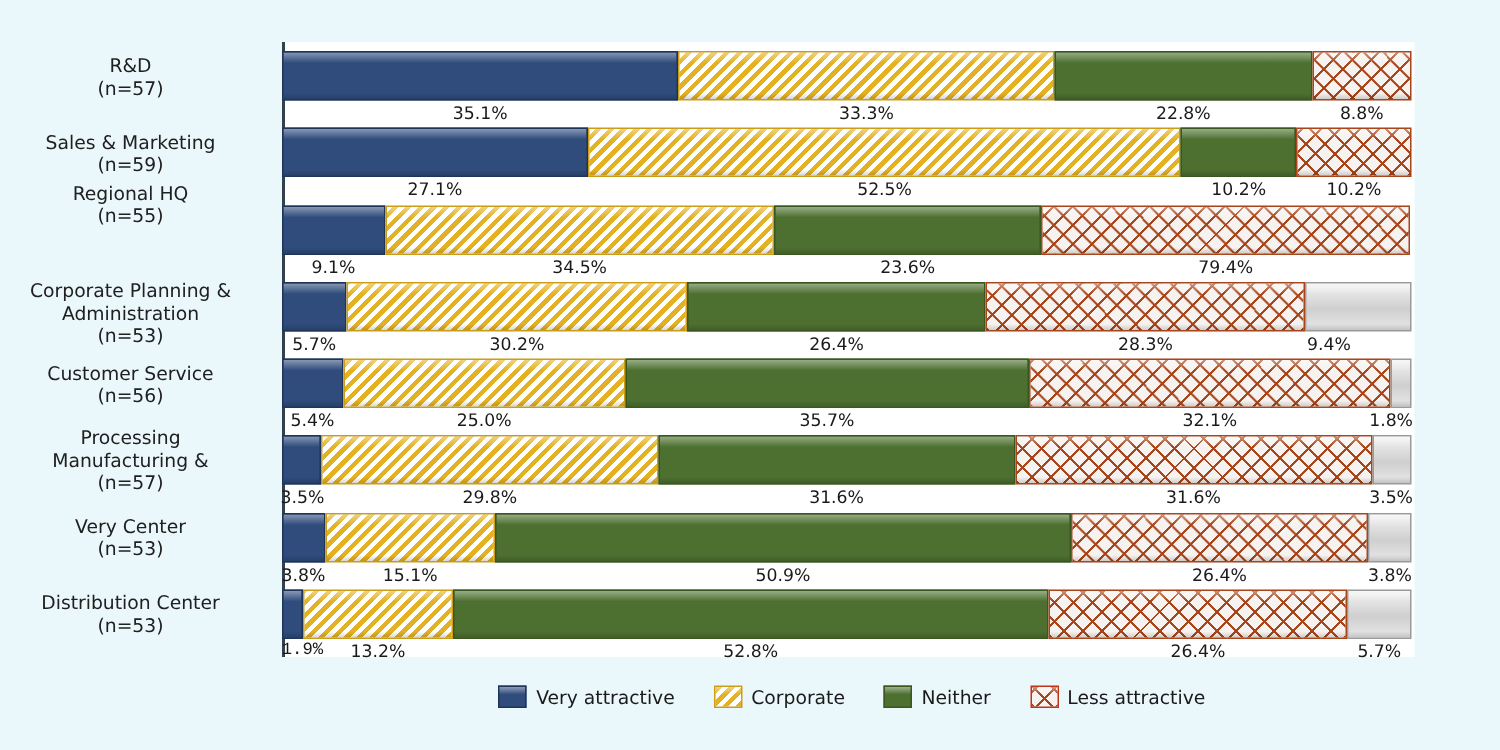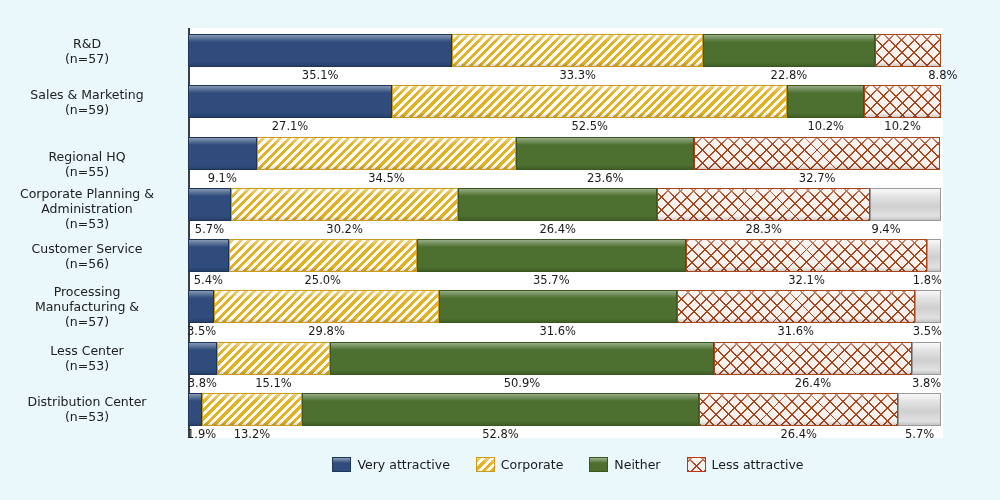--- a/index.html
+++ b/index.html
@@ -92,25 +92,25 @@
   .sw3{ border:1px solid #c0341a !important; }
 </style>
 </head>
 <body>
 
 <div id="chart-root">
   <div class="plot-area"></div>
   <div class="cat-labels">
       <div class="cat-label" style="top: 7.5px;"><div>R&amp;D</div><div>(n=57)</div></div>
       <div class="cat-label" style="top: 58.75px;"><div>Sales &amp; Marketing</div><div>(n=59)</div></div>
-      <div class="cat-label" style="top: 121px;"><div>Regional HQ</div><div>(n=55)</div></div>
+      <div class="cat-label" style="top: 93px;"><div>Regional HQ</div><div>(n=55)</div></div>
       <div class="cat-label" style="top: 158px;"><div>Corporate Planning &amp;</div><div>Administration</div><div>(n=53)</div></div>
       <div class="cat-label" style="top: 212.5px;"><div>Customer Service</div><div>(n=56)</div></div>
       <div class="cat-label" style="top: 256.25px;"><div>Processing</div><div>Manufacturing &amp;</div><div>(n=57)</div></div>
-      <div class="cat-label" style="top: 315px;"><div>Less Center</div><div>(n=53)</div></div>
+      <div class="cat-label" style="top: 315px;"><div>Very Center</div><div>(n=53)</div></div>
       <div class="cat-label" style="top: 366.25px;"><div>Distribution Center</div><div>(n=53)</div></div>
     </div>
   <div class="rows">
       <div class="row" style="top: 0px; height: 51.25px;">
         <div class="bar" style="top: 6px;">
           <div class="seg s0" style="width: 264.303px;">
             <span class="bevel"></span>
             <span class="bevel-b"></span>
           </div>
           <div class="seg s1" style="width: 250.749px;">
@@ -123,21 +123,21 @@
           </div>
           <div class="seg s3" style="width: 66.264px;">
             <span class="bevel"></span>
             <span class="bevel-b"></span>
           </div>
         </div>
         <div class="lbl-row" style="top: 40px;">
           <div class="dlabel" style="left: 132.151px;">35.1%</div>
           <div class="dlabel" style="left: 389.678px;">33.3%</div>
           <div class="dlabel" style="left: 600.894px;">22.8%</div>
-          <div class="dlabel" style="left: 719.868px; margin-left: 35px;">8.8%</div>
+          <div class="dlabel" style="left: 719.868px;">8.8%</div>
         </div>
       </div>
       <div class="row" style="top: 51.25px; height: 51.25px;">
         <div class="bar" style="top: 6px;">
           <div class="seg s0" style="width: 204.063px;">
             <span class="bevel"></span>
             <span class="bevel-b"></span>
           </div>
           <div class="seg s1" style="width: 395.325px;">
             <span class="bevel"></span>
@@ -175,21 +175,21 @@
           </div>
           <div class="seg s3" style="width: 246.231px;">
             <span class="bevel"></span>
             <span class="bevel-b"></span>
           </div>
         </div>
         <div class="lbl-row" style="top: 40px;">
           <div class="dlabel" style="left: 34.2615px;">9.1%</div>
           <div class="dlabel" style="left: 198.415px;">34.5%</div>
           <div class="dlabel" style="left: 417.162px;">23.6%</div>
-          <div class="dlabel" style="left: 629.131px;">32.7%</div>
+          <div class="dlabel" style="left: 629.131px;">79.4%</div>
         </div>
       </div>
       <div class="row" style="top: 153.75px; height: 51.25px;">
         <div class="bar" style="top: 6px;">
           <div class="seg s0" style="width: 42.921px;">
             <span class="bevel"></span>
             <span class="bevel-b"></span>
           </div>
           <div class="seg s1" style="width: 227.406px;">
             <span class="bevel"></span>
@@ -326,21 +326,21 @@
           <div class="seg s3" style="width: 198.792px;">
             <span class="bevel"></span>
             <span class="bevel-b"></span>
           </div>
           <div class="seg s4" style="width: 42.921px;">
             <span class="bevel"></span>
             <span class="bevel-b"></span>
           </div>
         </div>
         <div class="lbl-row" style="top: 40px;">
-          <div class="dlabel" style="left: 13.6px;">1.9%</div>
+          <div class="dlabel" style="left: 13.6px; font-family: Liberation Mono, monospace;">1.9%</div>
           <div class="dlabel" style="left: 64.005px;">13.2%</div>
           <div class="dlabel" style="left: 312.495px;">52.8%</div>
           <div class="dlabel" style="left: 610.683px;">26.4%</div>
           <div class="dlabel" style="left: 731.539px;">5.7%</div>
         </div>
       </div>
     </div>
   <div class="legend">
       <div class="legend-item">
         <span class="swatch s0">

